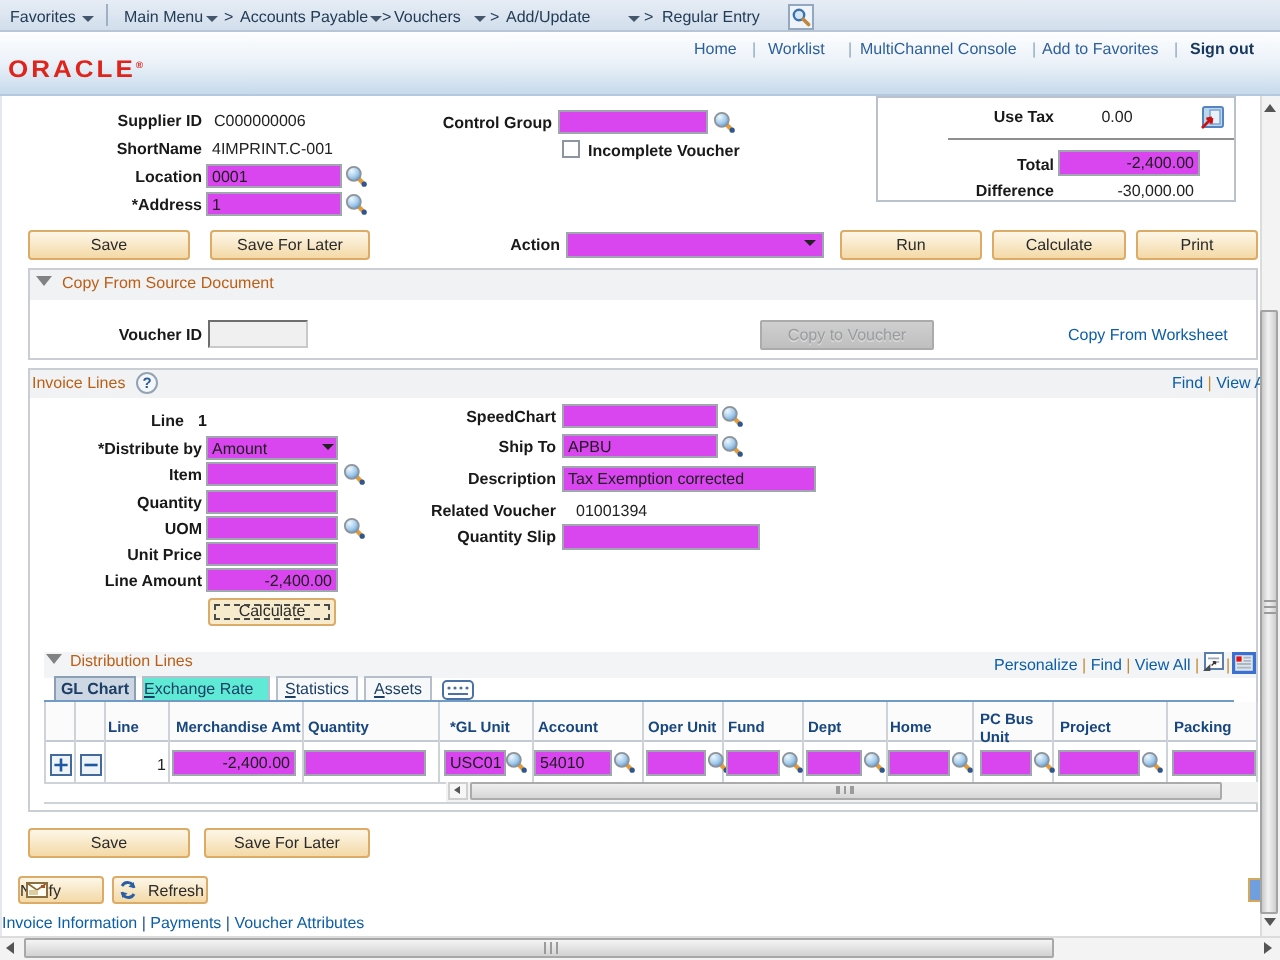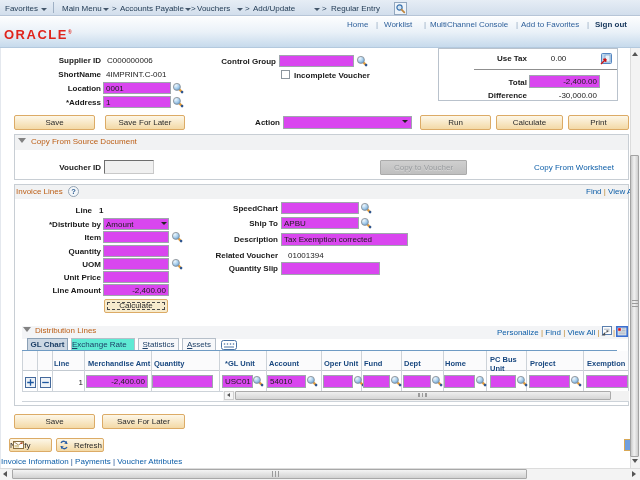--- a/index.html
+++ b/index.html
@@ -219,21 +219,21 @@
 <div class="ghead" style="left:88px;top:359px">Merchandise Amt</div>
 <div class="ghead" style="left:154px;top:359px">Quantity</div>
 <div class="ghead" style="left:225px;top:359px">*GL Unit</div>
 <div class="ghead" style="left:269px;top:359px">Account</div>
 <div class="ghead" style="left:324px;top:359px">Oper Unit</div>
 <div class="ghead" style="left:364px;top:359px">Fund</div>
 <div class="ghead" style="left:404px;top:359px">Dept</div>
 <div class="ghead" style="left:445px;top:359px">Home</div>
 <div class="ghead" style="left:490px;top:355px">PC Bus<br>Unit</div>
 <div class="ghead" style="left:530px;top:359px">Project</div>
-<div class="ghead" style="left:587px;top:359px">Exemption</div>
+<div class="ghead" style="left:587px;top:359px">Packing</div>
 <div class="gline" style="left:22px;top:391px;width:607px;height:1px"></div>
 <svg class="abs" style="left:25px;top:377px" width="11" height="11" viewBox="0 0 11 11">
 <rect x="0.5" y="0.5" width="10" height="10" fill="#eef3f8" stroke="#44699c"></rect>
 <path d="M2.2 5.5 L8.8 5.5 M5.5 2.2 L5.5 8.8" stroke="#1c57a0" stroke-width="1.3"></path>
 </svg>
 <svg class="abs" style="left:40px;top:377px" width="11" height="11" viewBox="0 0 11 11">
 <rect x="0.5" y="0.5" width="10" height="10" fill="#eef3f8" stroke="#44699c"></rect>
 <path d="M2.2 5.5 L8.8 5.5" stroke="#1c57a0" stroke-width="1.3"></path>
 </svg>
 <div class="val" style="left:60px;width:23px;top:378px;text-align:right">1</div>

